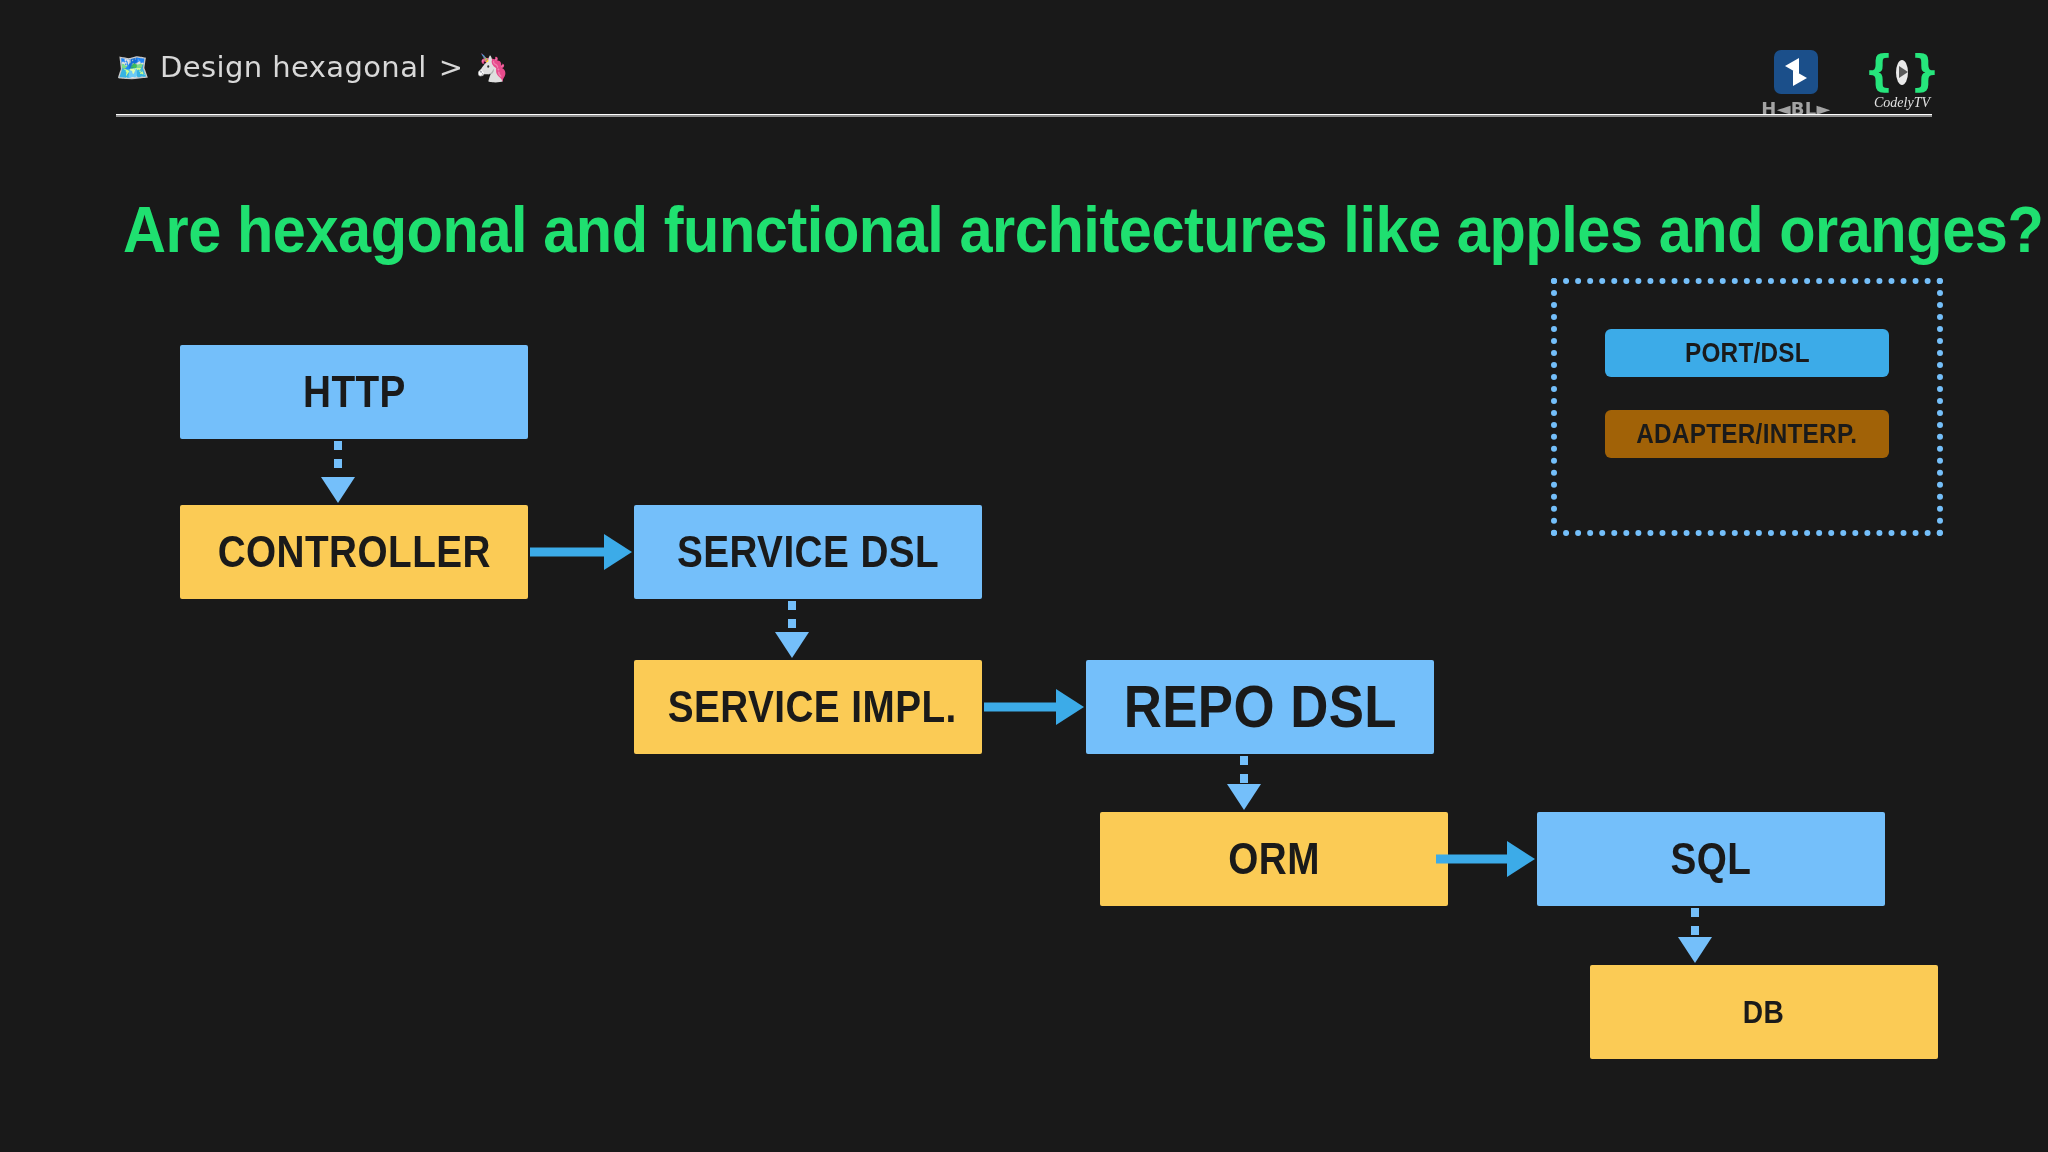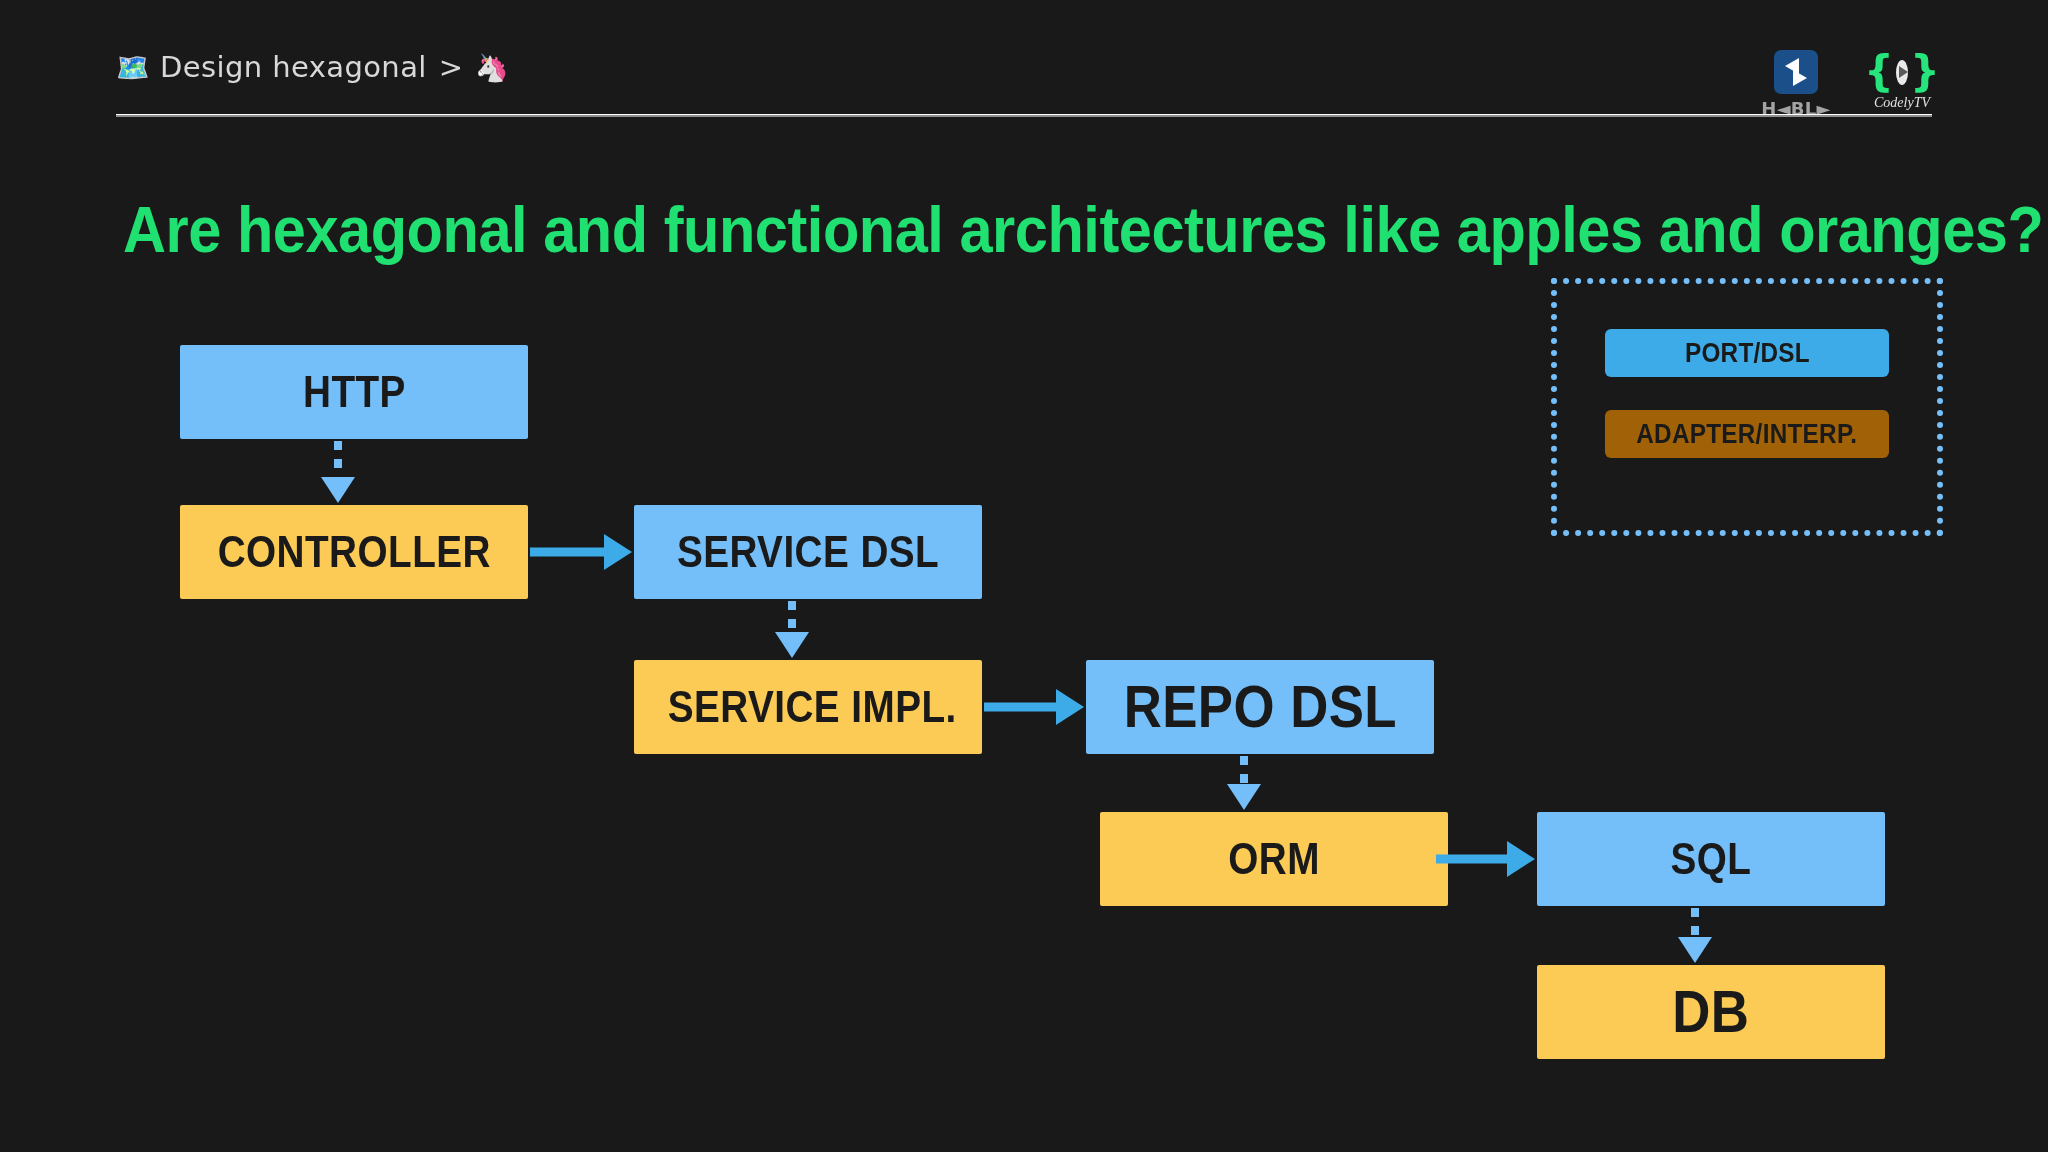--- a/index.html
+++ b/index.html
@@ -282,21 +282,21 @@
       </div>
       <div class="node blue" style="left: 1086px; top: 660px; width: 348px; height: 94px; font-size: 60px;">
         <span class="lbl">REPO DSL</span>
       </div>
       <div class="node yellow" style="left: 1100px; top: 812px; width: 348px; height: 94px; font-size: 44px;">
         <span class="lbl">ORM</span>
       </div>
       <div class="node blue" style="left: 1537px; top: 812px; width: 348px; height: 94px; font-size: 44px;">
         <span class="lbl">SQL</span>
       </div>
-      <div class="node yellow" style="left: 1537px; top: 965px; width: 348px; height: 94px; font-size: 60px;">
+      <div class="node yellow" style="left: 1590px; top: 965px; width: 348px; height: 94px; font-size: 32px;">
         <span class="lbl">DB</span>
       </div>
       <div class="arrow-v" style="left: 318px; top: 441px; width: 40px; height: 62px;">
         <div class="stem" style="height: 40px;"></div>
         <div class="head"></div>
       </div>
       <div class="arrow-h" style="left: 530px; top: 532px; width: 102px; height: 40px;">
         <div class="stem" style="width: 78px;"></div>
         <div class="head"></div>
       </div>

